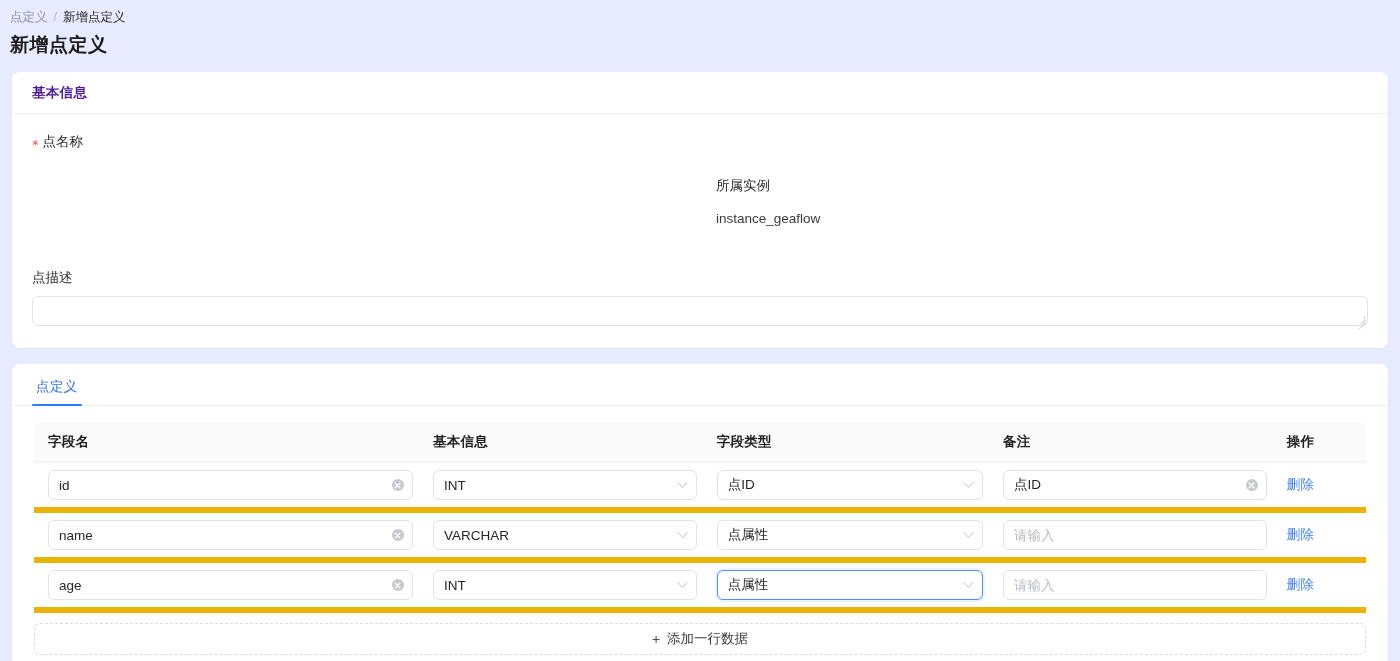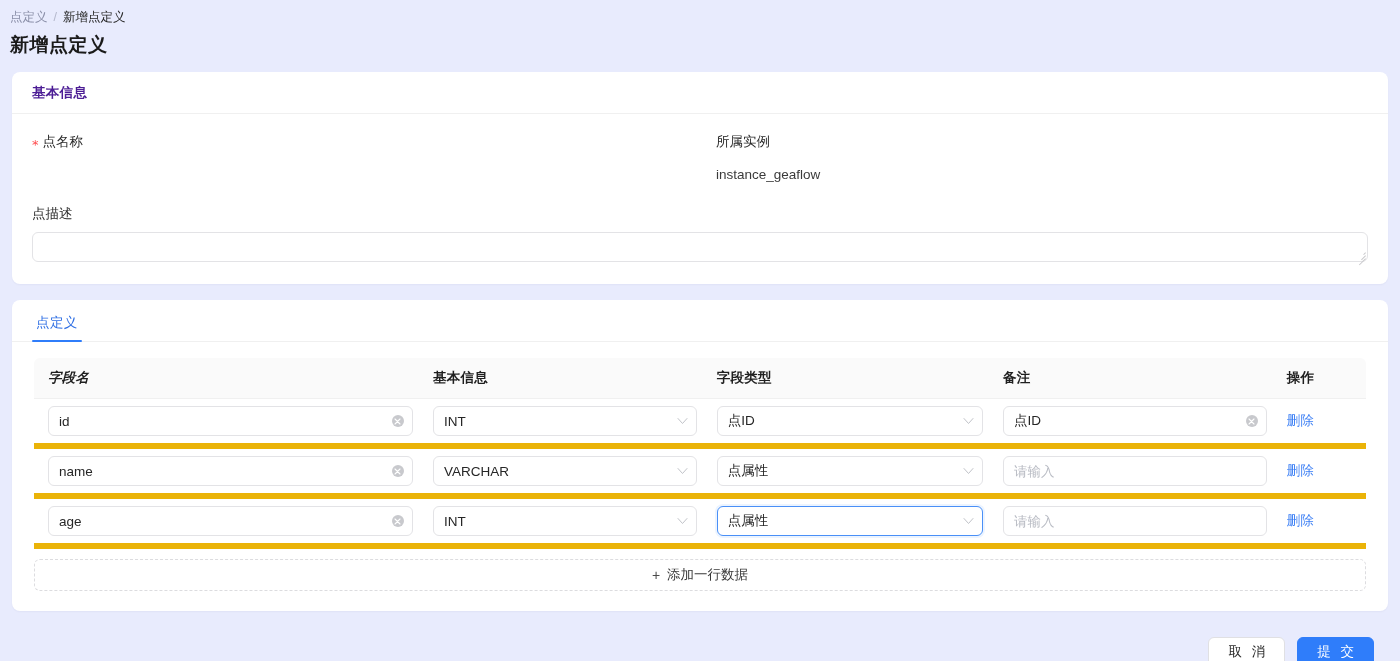--- a/index.html
+++ b/index.html
@@ -55,21 +55,21 @@
     font-size: 13.5px;
     color: #4c1d95;
     letter-spacing: .3px;
   }
   .card-body { padding: 18px 20px 22px 20px; }
 
   
   .form-row { display: flex; }
   .form-col { width: 50%; }
   .form-col.left { padding-right: 14px; }
-  .form-col.right { padding-left: 16px; }
+  .form-col.right { padding-left: 16px; margin-top: 44px; }
 
   .field-label {
     font-size: 13.5px;
     color: #2b2b2b;
     line-height: 20px;
     margin-bottom: 8px;
     display: flex;
     align-items: center;
   }
   .req-star {
@@ -127,21 +127,21 @@
   .resize-grip i {
     position: absolute;
     right: 0;
     background: #c9c9cc;
     height: 1px;
   }
   .resize-grip i:nth-child(1) { bottom: 1px; width: 9px; transform: rotate(-45deg); transform-origin: right bottom;}
   .resize-grip i:nth-child(2) { bottom: 4px; width: 6px; transform: rotate(-45deg); transform-origin: right bottom;}
   .resize-grip i:nth-child(3) { bottom: 7px; width: 3px; transform: rotate(-45deg); transform-origin: right bottom;}
 
-  .desc-label { margin-top: 14px; text-align: right; }
+  .desc-label { margin-top: 34px; text-align: right; }
 
   
   .card-table { margin-top: 16px; }
   .tabs {
     display: flex;
     padding: 0 22px;
     border-bottom: 1px solid #f0f0f0;
     height: 42px;
     align-items: flex-end;
   }
@@ -171,21 +171,21 @@
   table.fields th {
     background: #fafafa;
     text-align: left;
     font-size: 13.5px;
     font-weight: bold;
     color: #1f1f1f;
     padding: 11px 10px;
     border-bottom: 1px solid #f0f0f0;
     letter-spacing: .3px;
   }
-  table.fields th:first-child { border-top-left-radius: 6px; border-bottom-left-radius: 0; padding-left: 14px; font-style: italic; }
+  table.fields th:first-child { border-top-left-radius: 6px; border-bottom-left-radius: 0; padding-left: 14px; }
   table.fields th:last-child { border-top-right-radius: 6px; }
   table.fields td {
     padding: 7px 10px;
     border-bottom: 6px solid #eab308;
     vertical-align: middle;
   }
   table.fields td:first-child { padding-left: 14px; }
 
   .col-name { width: 29.2%; }
   .col-type { width: 21.3%; }

